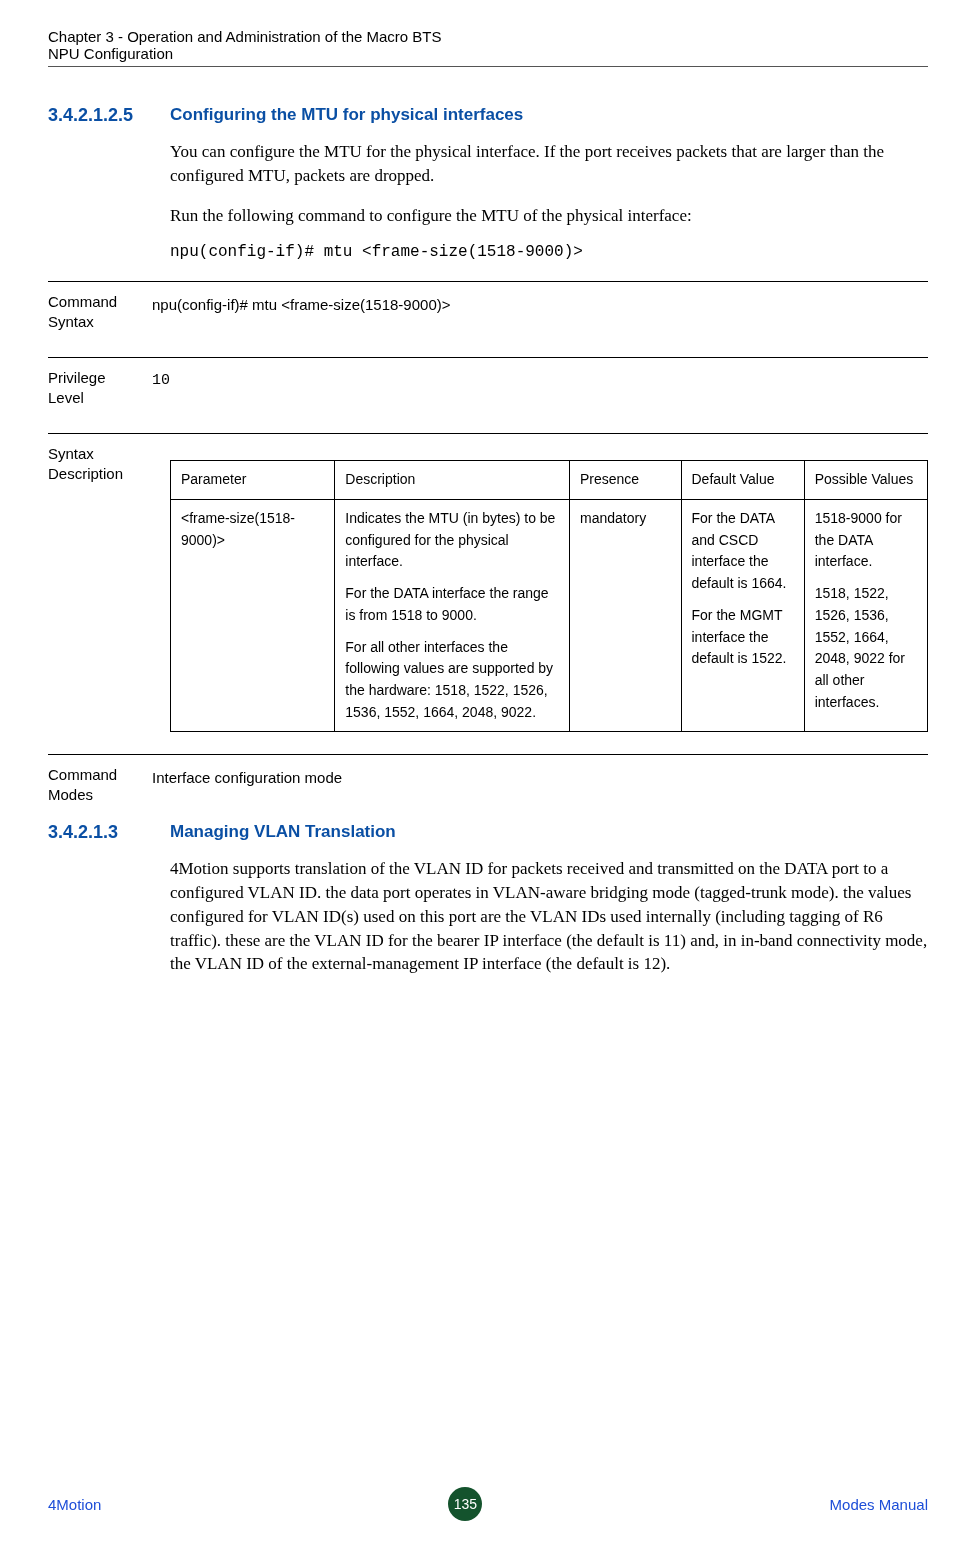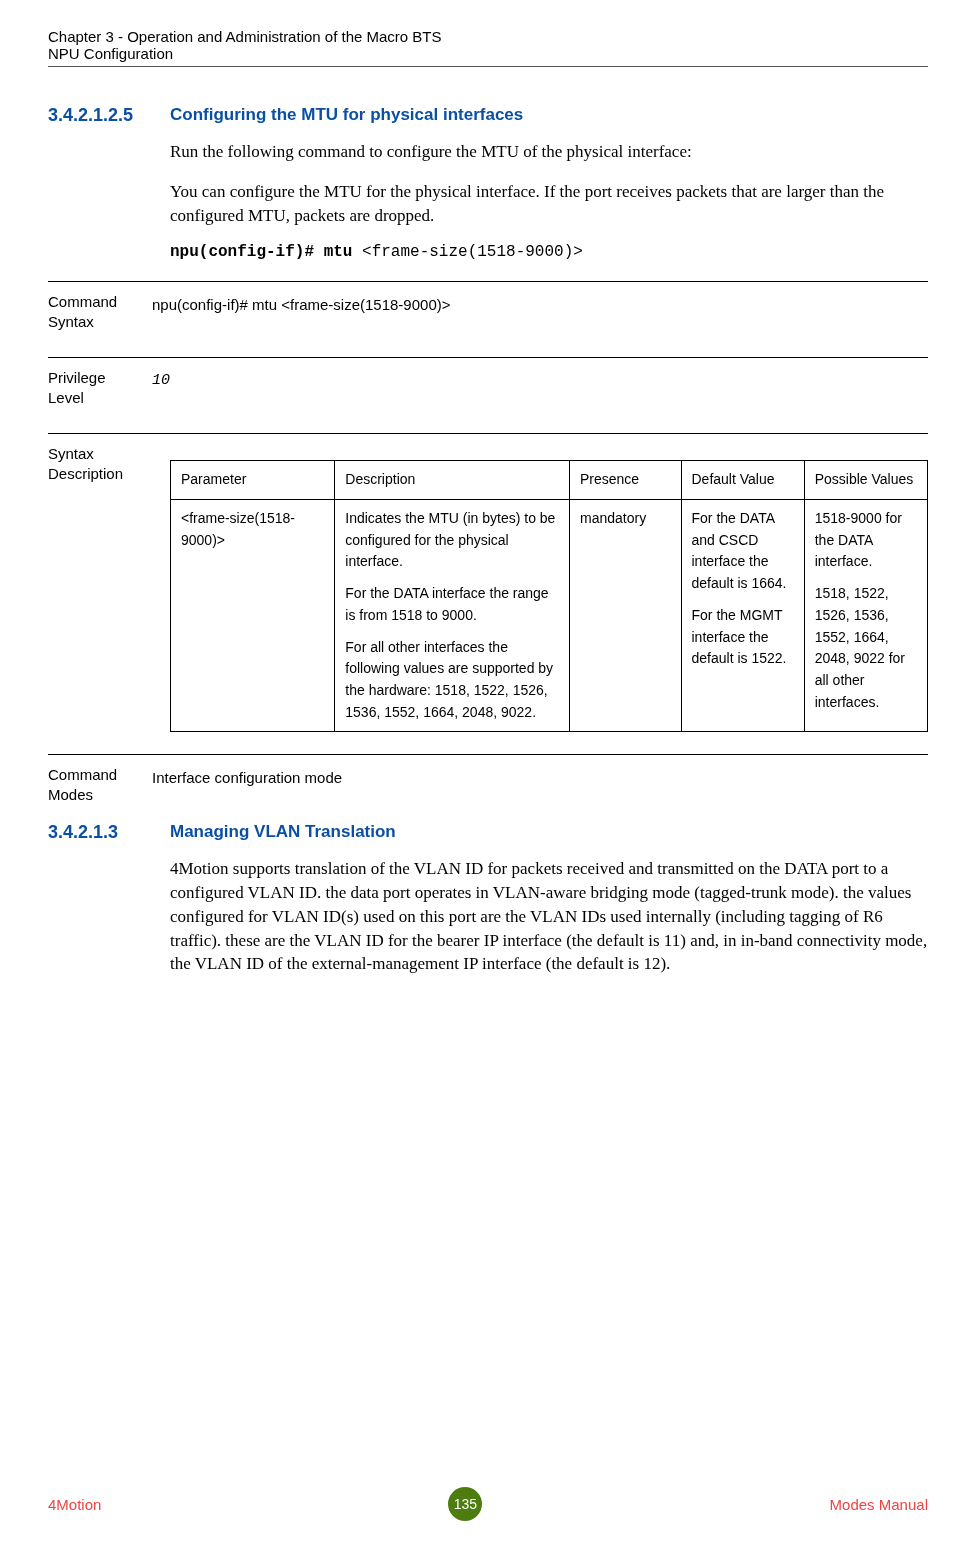--- a/index.html
+++ b/index.html
@@ -6,56 +6,56 @@
   html, body { width: 976px; height: 1545px; background: #fff; color: #000; font-family: Arial, Helvetica, sans-serif; font-size: 15px; }
   .page { position: relative; width: 976px; height: 1545px; padding: 28px 48px 28px 48px; }
   .top-bar { display: flex; justify-content: space-between; font-family: Arial, Helvetica, sans-serif; font-size: 15px; color: #000; border-bottom: 0.5px solid #555; padding-bottom: 4px; flex-direction: column; }
   .content { padding-top: 38px; }
   .section-row { display: flex; align-items: flex-start; margin-bottom: 14px; }
   .sec-num { width: 122px; flex-shrink: 0; color: #0a4fa4; font-weight: bold; font-family: Arial, sans-serif; font-size: 18px; }
   .sec-title { color: #0a4fa4; font-weight: bold; font-family: Arial, sans-serif; font-size: 17px; }
   .body-block { padding-left: 122px; }
   .serif { font-family: Palatino, "Palatino Linotype", Georgia, serif; font-size: 17px; line-height: 1.4; margin-bottom: 16px; color: #000; }
   .mono { font-family: "Courier New", Courier, monospace; font-size: 16px; margin-bottom: 20px; }
-  .mono .bold { font-weight: bold; margin-top: 26px; }
+  .mono .bold { font-weight: normal; margin-top: 26px; }
   .def-row { display: flex; align-items: flex-start; border-top: 0.5px solid #000; padding: 10px 0 26px 0; gap: 12px; }
   .def-label { width: 92px; flex-shrink: 0; font-family: Arial, sans-serif; font-size: 15px; line-height: 1.3; }
   .def-value { font-family: Arial, sans-serif; font-size: 15px; line-height: 1.7; }
-  .def-value.mono-val { font-family: "Courier New", Courier, monospace; font-size: 15px; font-style: italic; }
+  .def-value.mono-val { font-family: "Courier New", Courier, monospace; font-size: 15px; }
   .syntax-wrap { display: flex; align-items: flex-start; border-top: 0.5px solid #000; padding-top: 10px; padding-bottom: 22px; position: relative; }
   .syntax-label { width: 92px; flex-shrink: 0; font-family: Arial, sans-serif; font-size: 15px; line-height: 1.3; position: relative; }
   .syntax-table-wrap { flex: 1; margin-left: 30px; margin-top: 16px; }
   table { border-collapse: collapse; width: 100%; table-layout: fixed; }
   table td, table th { border: 1px solid #000; padding: 8px 10px; font-family: Arial, sans-serif; font-size: 14px; vertical-align: top; text-align: left; font-weight: normal; line-height: 1.55; }
   .para-cell p { margin-bottom: 10px; }
   .para-cell p:last-child { margin-bottom: 0; }
   .footer { position: absolute; left: 48px; right: 48px; bottom: 24px; display: flex; align-items: center; justify-content: space-between; font-family: Arial, sans-serif; font-size: 15px; }
-  .footer .badge { width: 34px; height: 34px; border-radius: 50%; background: #4d7c0f; color: #fff; display: flex; align-items: center; justify-content: center; font-size: 14px; }
-  .footer .left, .footer .right { color: #ef4444; }
+  .footer .badge { width: 34px; height: 34px; border-radius: 50%; background: #14532d; color: #fff; display: flex; align-items: center; justify-content: center; font-size: 14px; }
+  .footer .left, .footer .right { color: #1d4ed8; }
 </style>
 </head>
 <body>
 
 <div class="page">
 
   <div class="top-bar">
     <span>Chapter 3 - Operation and Administration of the Macro BTS</span>
     <span>NPU Configuration</span>
   </div>
 
   <div class="content">
 
     <div class="section-row">
       <div class="sec-num">3.4.2.1.2.5</div>
       <div class="sec-title">Configuring the MTU for physical interfaces</div>
     </div>
 
     <div class="body-block">
+      <p class="serif">You can configure the MTU for the physical interface. If the port receives packets that are larger than the configured MTU, packets are dropped.</p>
       <p class="serif">Run the following command to configure the MTU of the physical interface:</p>
-      <p class="serif">You can configure the MTU for the physical interface. If the port receives packets that are larger than the configured MTU, packets are dropped.</p>
       <div class="mono">
         <span class="bold">npu(config-if)# mtu</span><span> &lt;frame-size(1518-9000)&gt;</span>
       </div>
     </div>
 
     <div class="def-row">
       <div class="def-label">Command Syntax</div>
       <div class="def-value">npu(config-if)# mtu &lt;frame-size(1518-9000)&gt;</div>
     </div>
 

